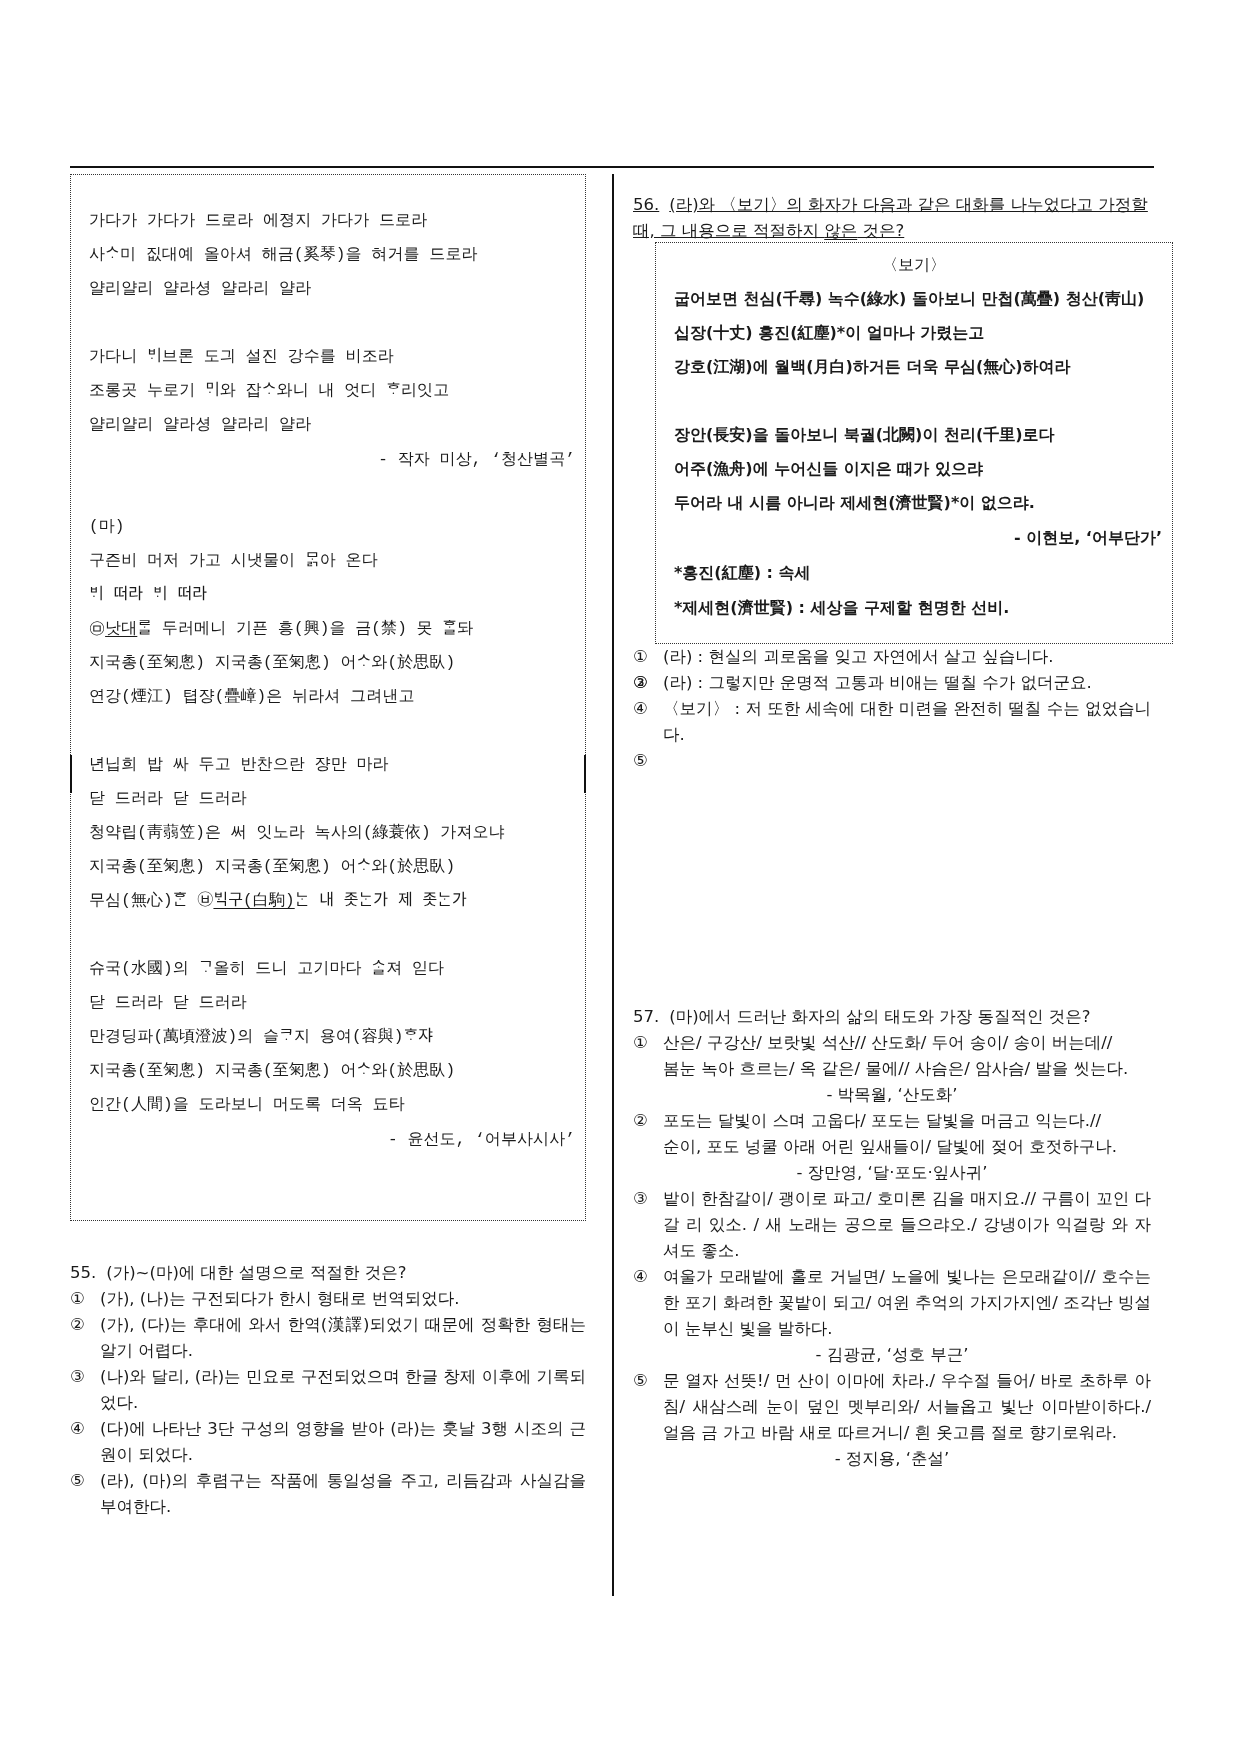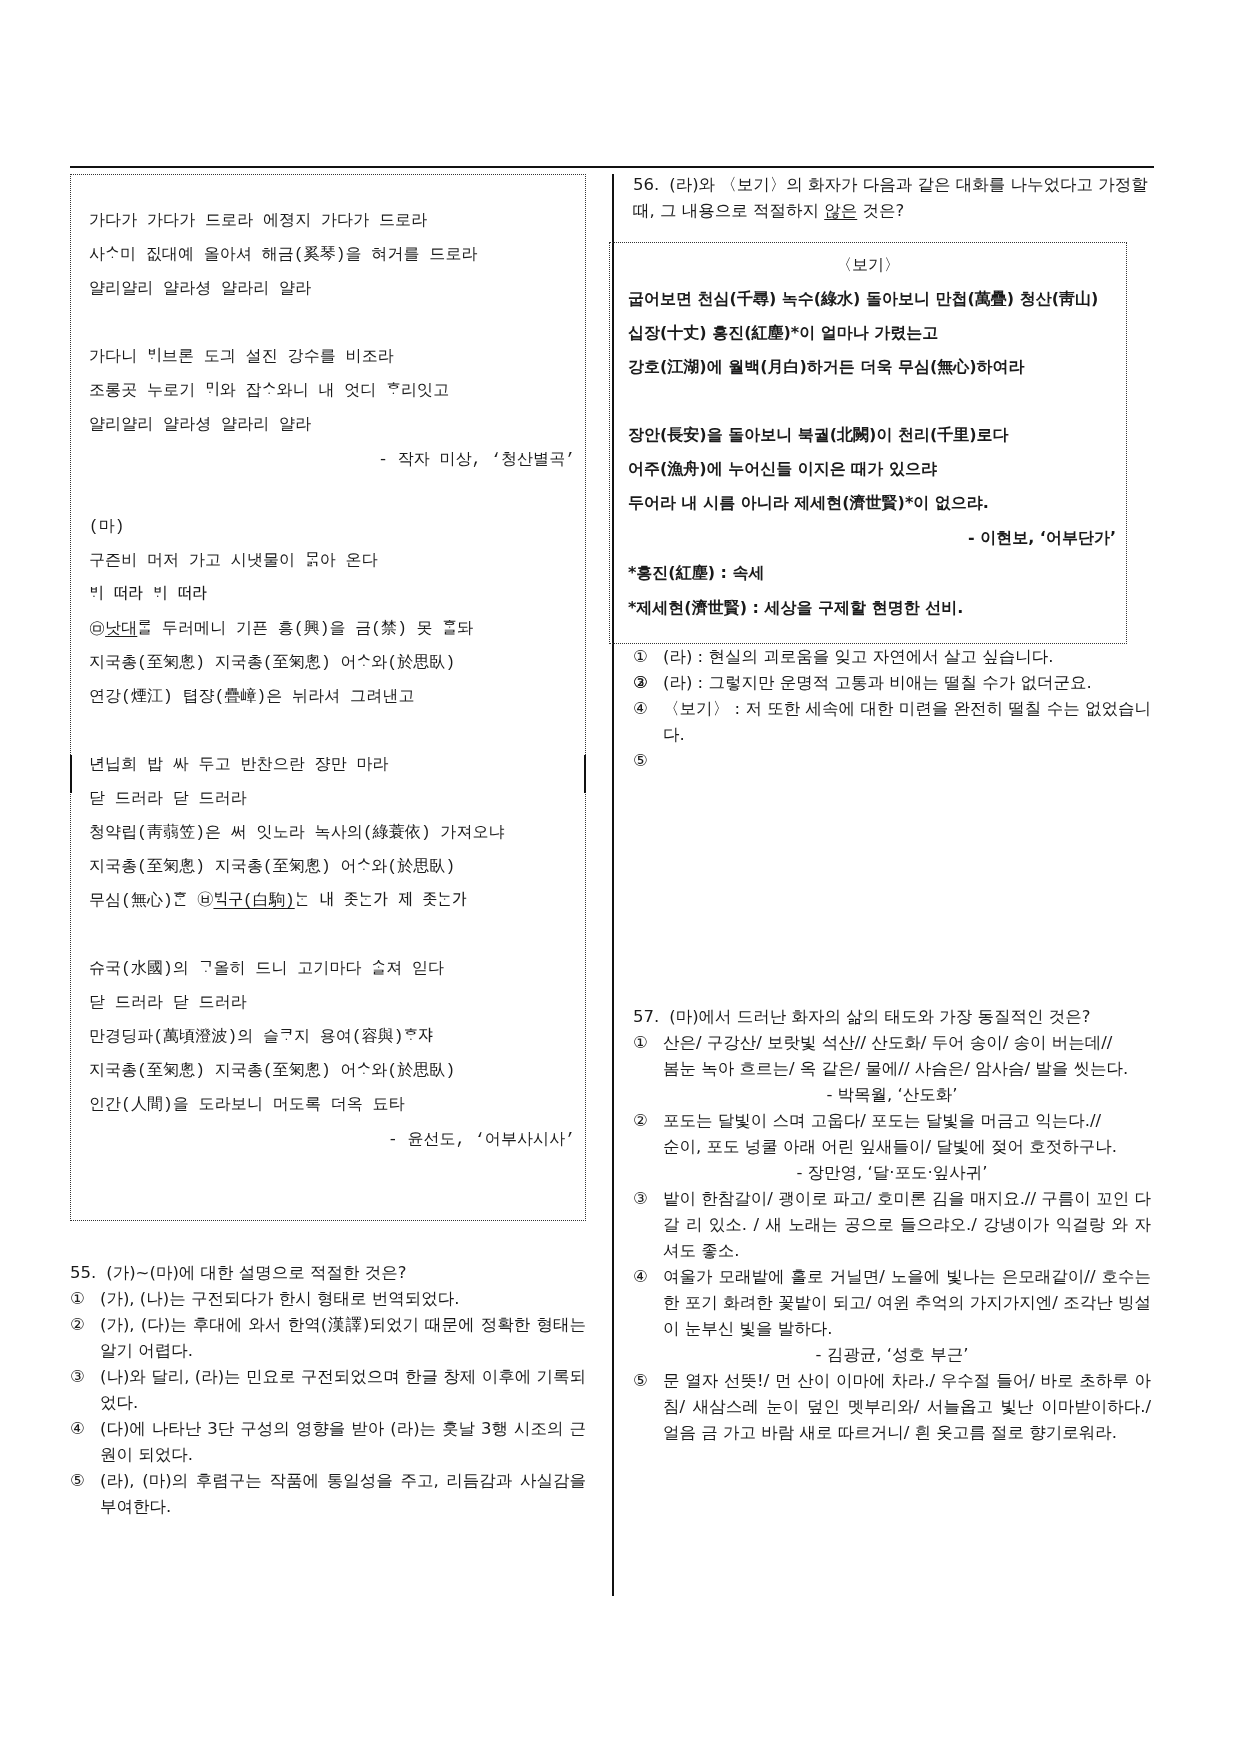--- a/index.html
+++ b/index.html
@@ -38,21 +38,21 @@
   .q .stem { white-space: normal; }
   .q .stem .num { margin-right: 10px; }
   .opt {
     position: relative; padding-left: 30px; line-height: 26px; text-align: justify;
   }
   .opt .mark { position: absolute; left: 0; top: 0; }
   .source { text-align: center; line-height: 26px; }
 
   
   .bogi {
-    position: absolute; left: 609px; top: 242px; width: 518px; height: 402px;
+    position: absolute; left: 655px; top: 242px; width: 518px; height: 402px;
     border: 1px dotted #333; box-sizing: border-box;
   }
   .bogi .title { position: absolute; left: 0; right: 0; top: 12px; text-align: center; font-size: 16px; }
   .bogi .bl { position: absolute; left: 18px; font-size: 16px; white-space: nowrap; font-weight: bold; }
   .bogi .bl.right { left: auto; right: 10px; }
 </style>
 </head>
 <body>
 
 <div class="top-rule"></div>
@@ -94,21 +94,21 @@
 
 <div class="q" style="left:70px; top:1260px; width:516px;">
   <div class="stem"><span class="num">55.</span><span>(가)~(마)에 대한 설명으로 적절한 것은?</span></div>
   <div class="opt"><span class="mark">①</span><span>(가), (나)는 구전되다가 한시 형태로 번역되었다.</span></div>
   <div class="opt"><span class="mark">②</span><span>(가), (다)는 후대에 와서 한역(漢譯)되었기 때문에 정확한 형태는 알기 어렵다.</span></div>
   <div class="opt"><span class="mark">③</span><span>(나)와 달리, (라)는 민요로 구전되었으며 한글 창제 이후에 기록되었다.</span></div>
   <div class="opt"><span class="mark">④</span><span>(다)에 나타난 3단 구성의 영향을 받아 (라)는 훗날 3행 시조의 근원이 되었다.</span></div>
   <div class="opt"><span class="mark">⑤</span><span>(라), (마)의 후렴구는 작품에 통일성을 주고, 리듬감과 사실감을 부여한다.</span></div>
 </div>
 
-<div class="q" style="left:633px; top:172px; width:518px;">
+<div class="q" style="left:633px; top:192px; width:518px;text-decoration:underline;">
   <div class="stem" style="padding-left:0; text-indent:0;"><span class="num">56.</span><span>(라)와 〈보기〉의 화자가 다음과 같은 대화를 나누었다고 가정할 때, 그 내용으로 적절하지 </span><u>않은</u><span> 것은?</span></div>
 </div>
 
 <div class="bogi">
   <div class="title">〈보기〉</div>
   <div class="bl" style="top:46px">굽어보면 천심(千尋) 녹수(綠水) 돌아보니 만첩(萬疊) 청산(靑山)</div>
   <div class="bl" style="top:80px">십장(十丈) 홍진(紅塵)*이 얼마나 가렸는고</div>
   <div class="bl" style="top:114px">강호(江湖)에 월백(月白)하거든 더욱 무심(無心)하여라</div>
   <div class="bl" style="top:182px">장안(長安)을 돌아보니 북궐(北闕)이 천리(千里)로다</div>
   <div class="bl" style="top:216px">어주(漁舟)에 누어신들 이지은 때가 있으랴</div>
@@ -142,13 +142,14 @@
     <div style="white-space:nowrap">순이, 포도 넝쿨 아래 어린 잎새들이/ 달빛에 젖어 호젓하구나.</div>
   </div>
   <div class="source">- 장만영, ‘달·포도·잎사귀’</div>
 
   <div class="opt"><span class="mark">③</span><span>밭이 한참갈이/ 괭이로 파고/ 호미론 김을 매지요.// 구름이 꼬인 다 갈 리 있소. / 새 노래는 공으로 들으랴오./ 강냉이가 익걸랑 와 자셔도 좋소.</span></div>
 
   <div class="opt"><span class="mark">④</span><span>여울가 모래밭에 홀로 거닐면/ 노을에 빛나는 은모래같이// 호수는 한 포기 화려한 꽃밭이 되고/ 여윈 추억의 가지가지엔/ 조각난 빙설이 눈부신 빛을 발하다.</span></div>
   <div class="source">- 김광균, ‘성호 부근’</div>
 
   <div class="opt"><span class="mark">⑤</span><span>문 열자 선뜻!/ 먼 산이 이마에 차라./ 우수절 들어/ 바로 초하루 아침/ 새삼스레 눈이 덮인 멧부리와/ 서늘옵고 빛난 이마받이하다./ 얼음 금 가고 바람 새로 따르거니/ 흰 옷고름 절로 향기로워라.</span></div>
+  <div class="source">- 정지용, ‘춘설’</div>
 </div>
 
 </body></html>

